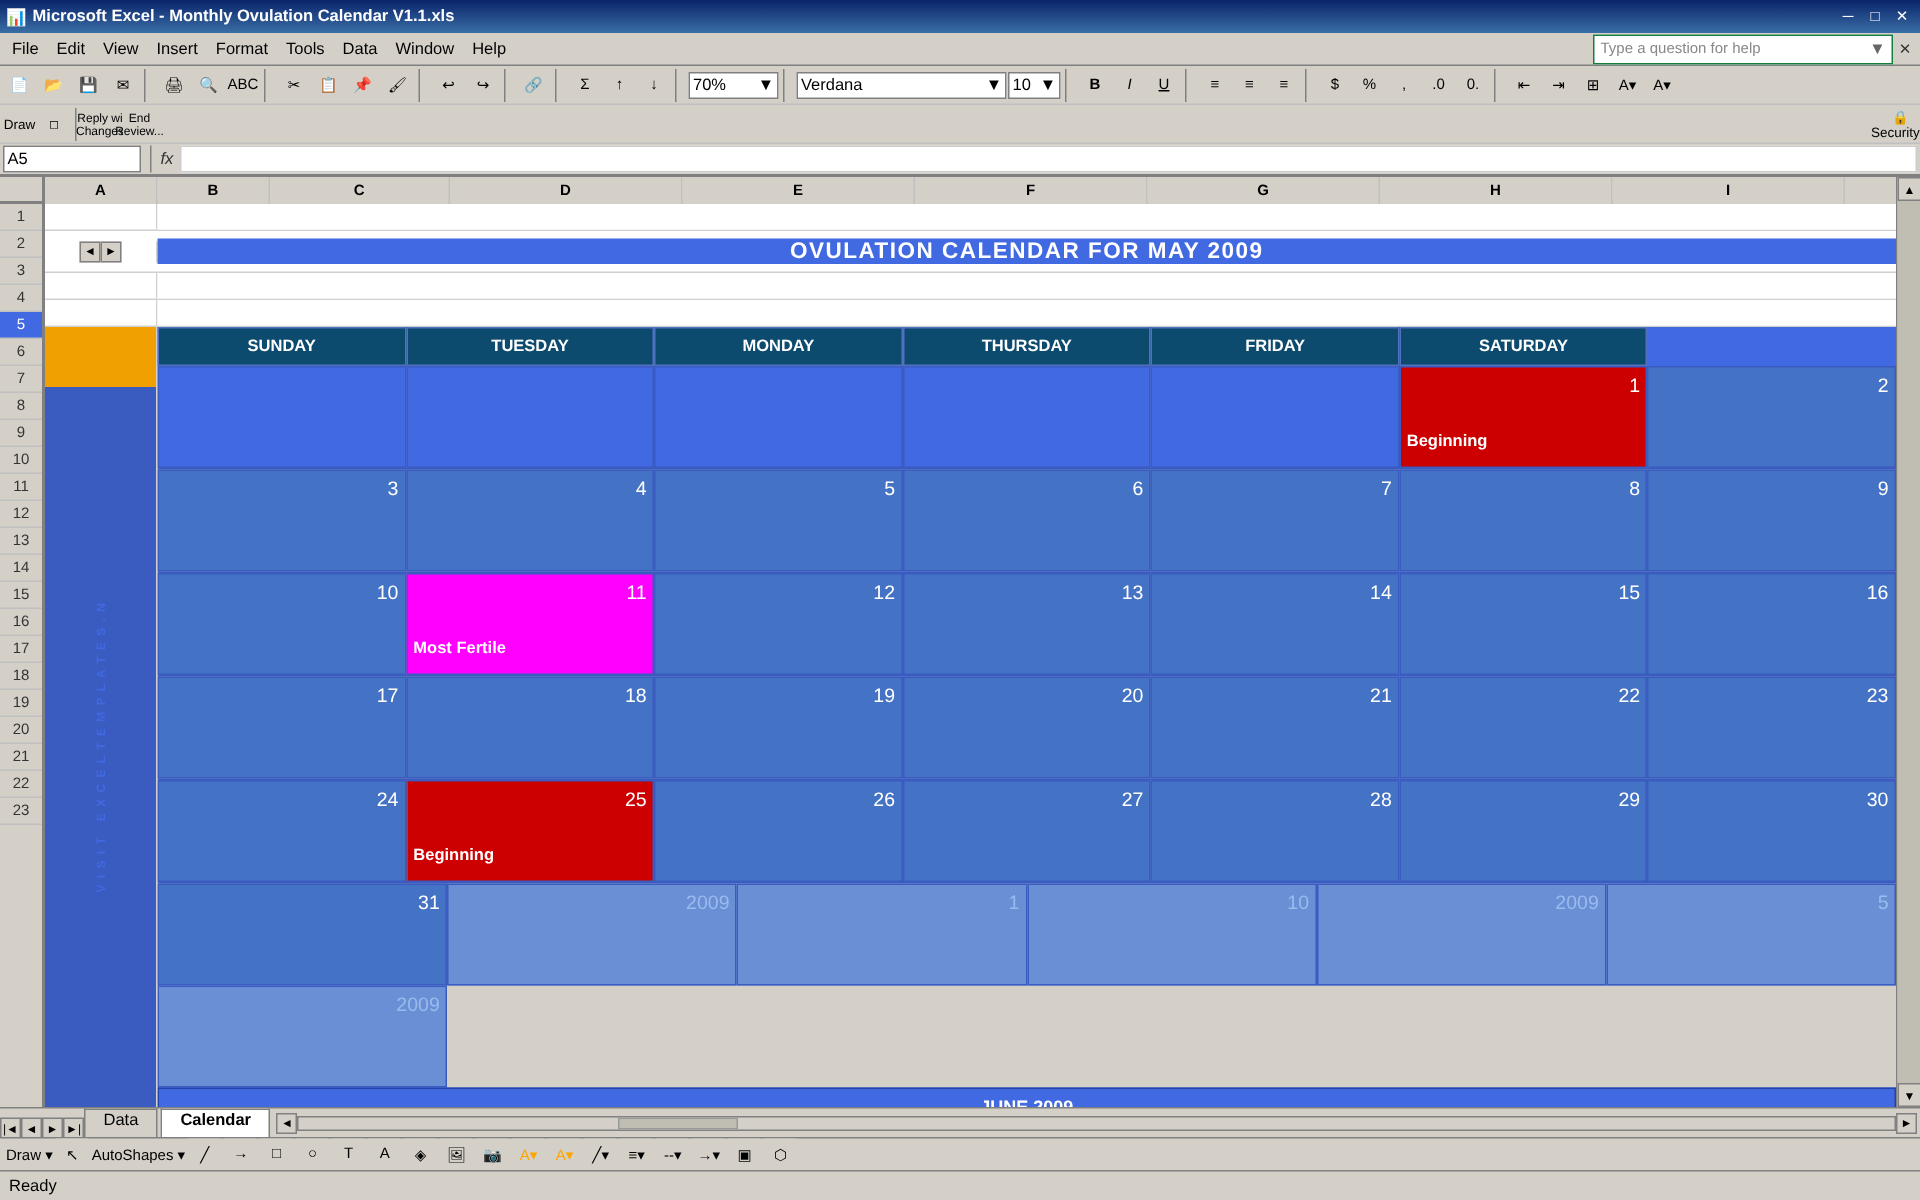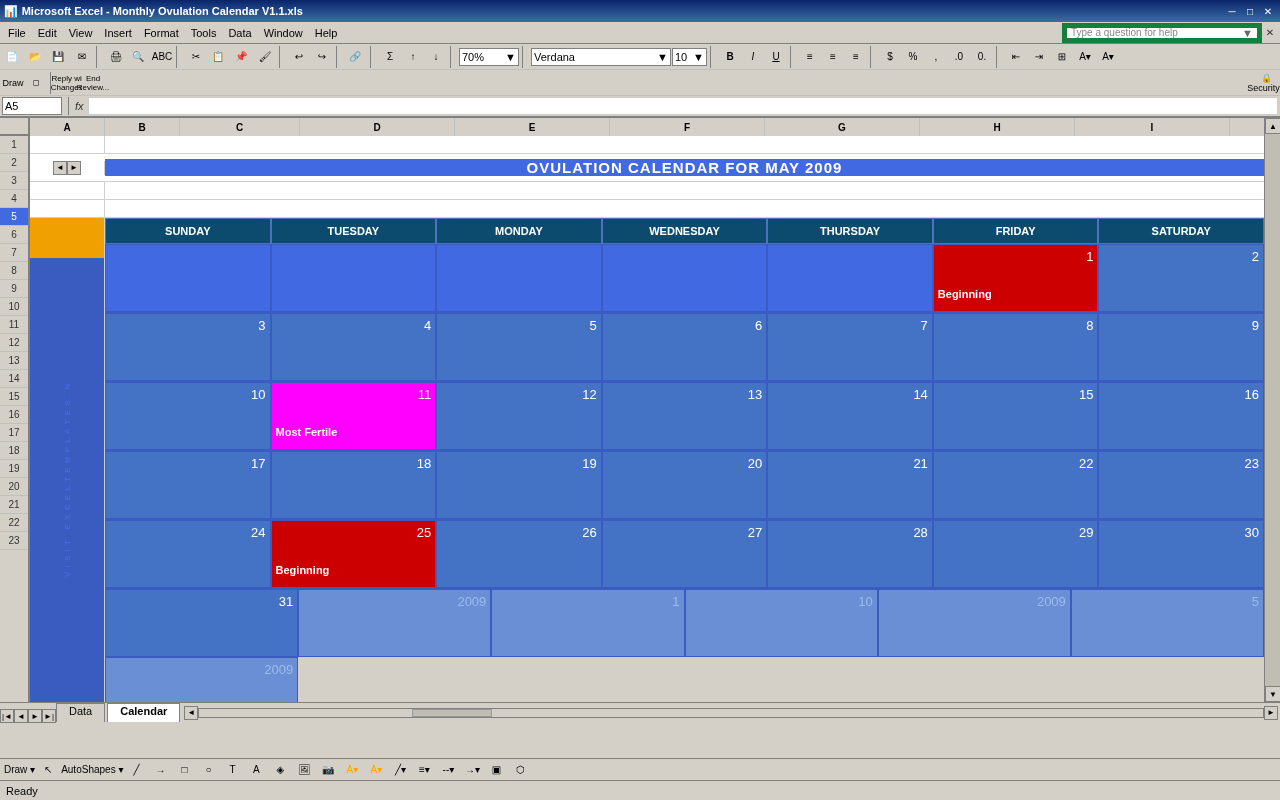--- a/index.html
+++ b/index.html
@@ -60,40 +60,40 @@
     }
     .size-box {
       width: 35px; height: 18px;
       border: 1px solid #808080;
       background: white;
       display: flex; align-items: center; padding: 0 2px; font-size: 11px;
     }
     .help-box {
       flex: 1;
       height: 20px;
-      border: 5px solid #15803d;
+      border: 1px solid #15803d;
       background: white;
       display: flex; align-items: center; padding: 0 4px; font-size: 11px;
       color: #666;
       max-width: 200px;
       margin-left: 16px;
     }
 
     
     .formula-bar {
       background: #d4d0c8;
       height: 22px;
       display: flex;
       align-items: center;
       padding: 1px 2px;
       border-bottom: 2px solid #808080;
       gap: 4px;
     }
     .name-box {
-      width: 60px; height: 18px;
+      width: 92px; height: 18px;
       border: 1px solid #808080;
       background: white;
       display: flex; align-items: center; padding: 0 2px; font-size: 11px;
     }
     .formula-divider { width: 1px; height: 18px; background: #808080; margin: 0 2px; }
     .fx-label { font-style: italic; font-size: 11px; color: #333; }
 
     
     .status-bar {
       height: 20px;
@@ -107,21 +107,20 @@
 
     .draw-toolbar {
       height: 22px;
       background: #d4d0c8;
       border-top: 1px solid #808080;
       display: flex;
       align-items: center;
       padding: 0 4px;
       gap: 2px;
       font-size: 10px;
-      margin-top: 36px;
     }
     .row-num {
       height: 18px;
       border-bottom: 1px solid #c0c0c0;
       display: flex; align-items: center; justify-content: center;
       font-size: 10px; color: #333;
     }
     .row-num.selected { background: #4169e1; color: white; }
     .col-h {
       height: 18px;
@@ -384,21 +383,20 @@
             </div>
           </div>
         </div>
 
         <div style="flex:1; display:flex; flex-direction:column; overflow:hidden;">
 
           <div style="display:grid; grid-template-columns:repeat(7,1fr); background:#4169e1; flex-shrink:0;">
             <div class="cal-day-hdr">SUNDAY</div>
             <div class="cal-day-hdr">TUESDAY</div>
             <div class="cal-day-hdr">MONDAY</div>
-            <div class="cal-day-hdr">WEDNESDAY</div>
             <div class="cal-day-hdr">THURSDAY</div>
             <div class="cal-day-hdr">FRIDAY</div>
             <div class="cal-day-hdr">SATURDAY</div>
           </div>
 
           <div style="display:grid; grid-template-columns:repeat(7,1fr); flex:1; border-bottom:1px solid #3a5bbf;">
             <div class="cal-cell empty"></div>
             <div class="cal-cell empty"></div>
             <div class="cal-cell empty"></div>
             <div class="cal-cell empty"></div>

